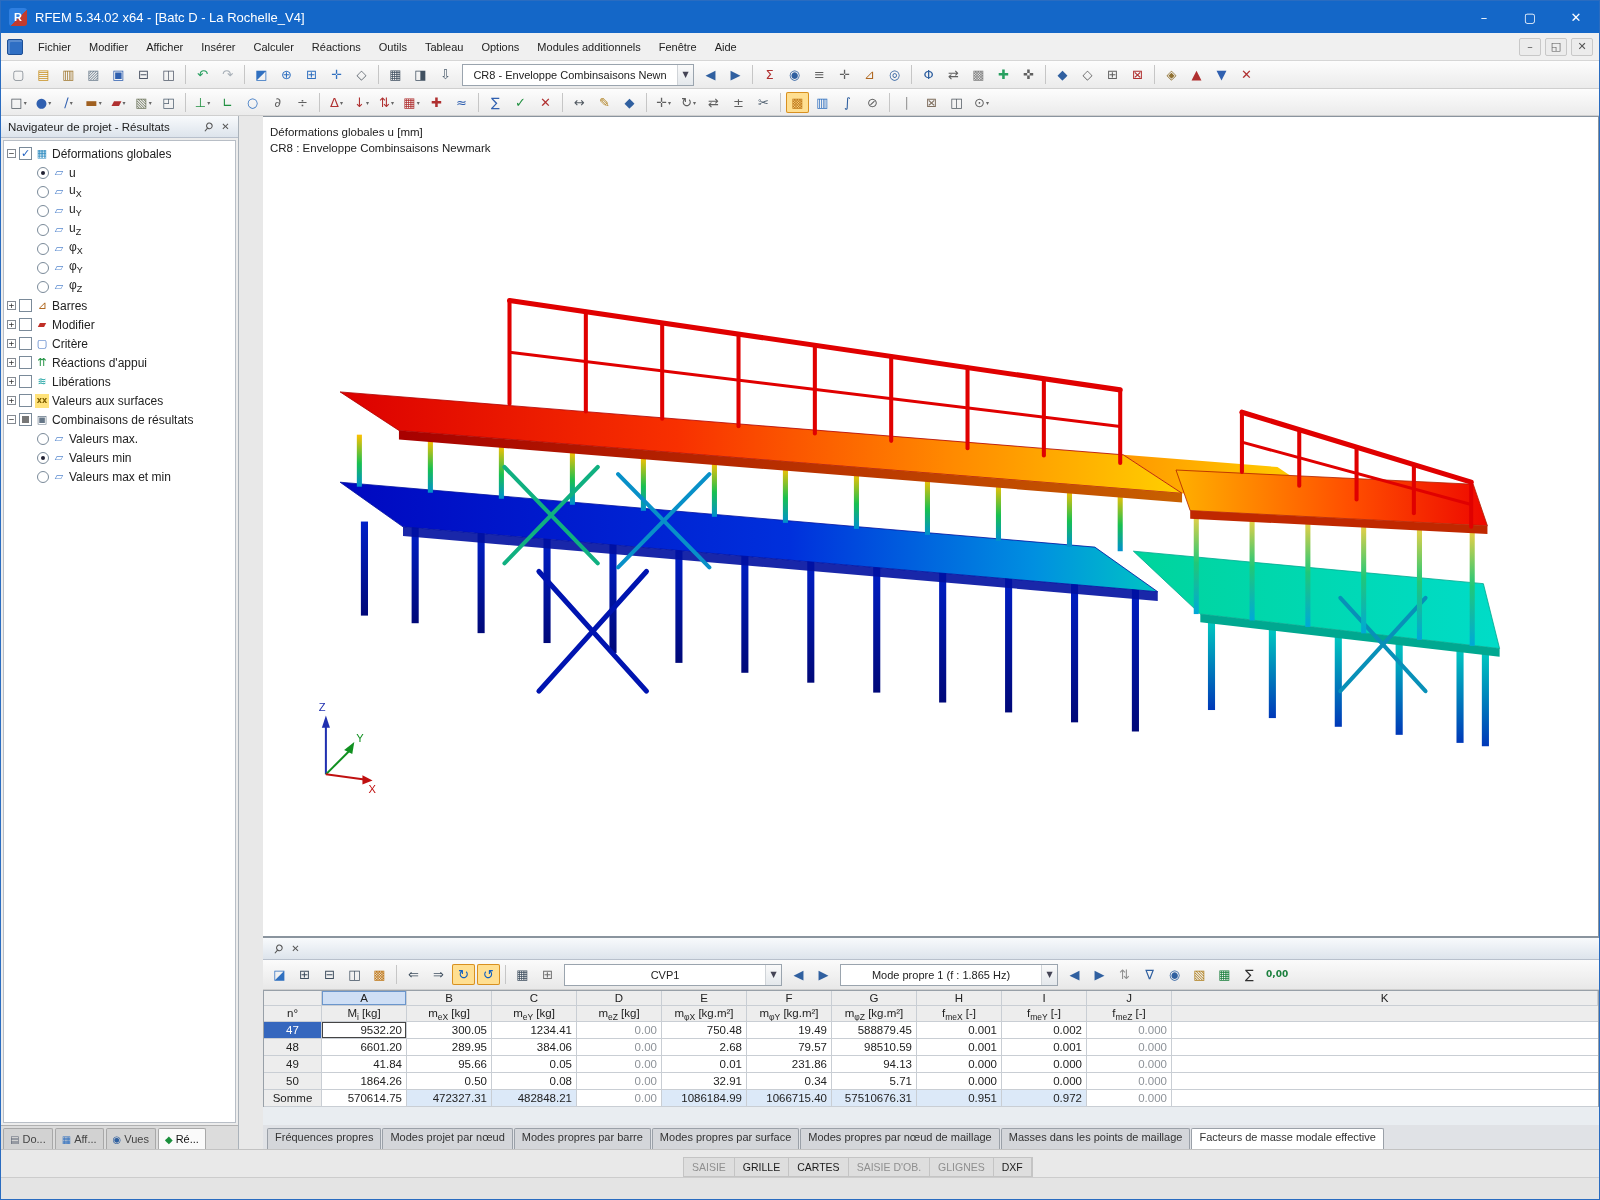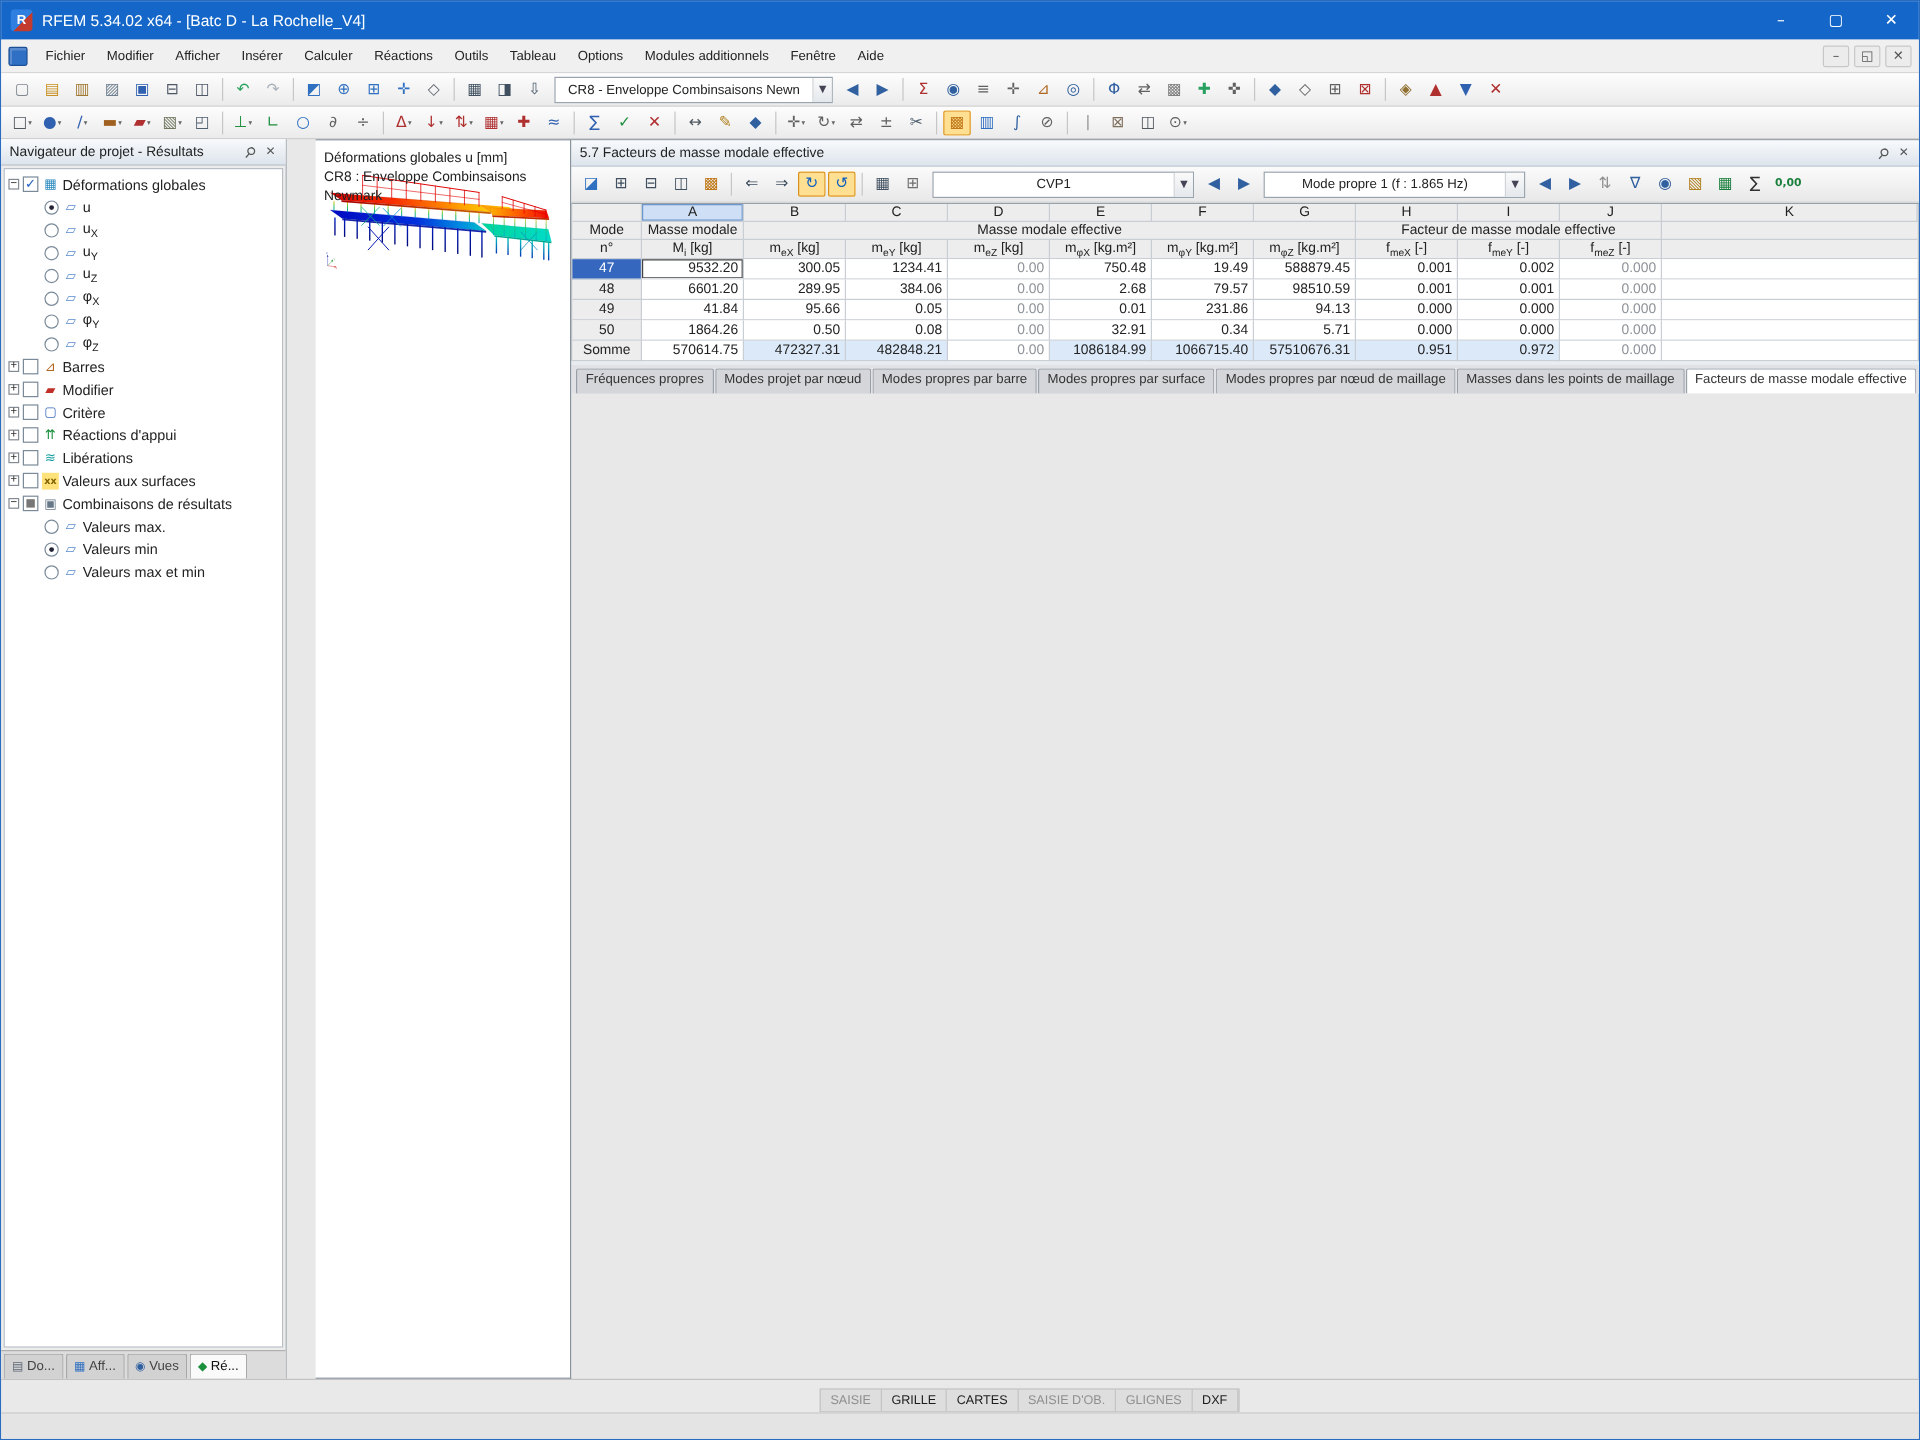--- a/index.html
+++ b/index.html
@@ -52,21 +52,21 @@
   .radio { width:12px; height:12px; flex:none; border:1px solid #7a8a99; border-radius:50%; background:#fff; position:relative; }
   .radio .rdot { position:absolute; left:3px; top:3px; width:4px; height:4px; border-radius:50%; background:#223; }
   .nicon { width:14px; height:14px; flex:none; display:flex; align-items:center; justify-content:center; font-family:"DejaVu Sans",sans-serif; font-size:11px; }
   .tlabel { overflow:hidden; text-overflow:ellipsis; }
   .tlabel sub { font-size:9px; }
   .nav-tabs { height:24px; flex:none; display:flex; align-items:stretch; background:#dcdcdc; border-top:1px solid #b0b0b0; padding:2px 2px 0 2px; gap:2px; }
   .ntab { display:flex; align-items:center; gap:3px; padding:0 6px; font-size:11px; border:1px solid #a8a8a8; border-bottom:none; background:#d2d2d2; border-radius:2px 2px 0 0; color:#444; }
   .ntab.active { background:#fafafa; color:#111; }
   .ntab-icon { font-family:"DejaVu Sans",sans-serif; font-size:10px; }
 
-  .right-col { flex:1; display:flex; flex-direction:row; min-width:0; }
+  .right-col { flex:1; display:flex; flex-direction:column; min-width:0; }
   .viewport { flex:1; background:#fff; position:relative; border:1px solid #8a949e; border-left:none; overflow:hidden; }
   .vp-caption { position:absolute; top:7px; left:7px; font-size:11.5px; line-height:16px; z-index:2; }
   #struct { position:absolute; inset:0; width:100%; height:100%; }
 
   
   .table-panel { height:212px; flex:none; display:flex; flex-direction:column; background:#e9edf1; border-top:1px solid #8a949e; }
   .tp-toolbar { height:30px; flex:none; display:flex; align-items:center; background:linear-gradient(#fbfbfb,#e8e8e8); border-bottom:1px solid #cfcfcf; padding:0 4px; }
   .grid-wrap { flex:1; overflow:hidden; padding:0 0 0 0; background:#e9edf1; }
   .grid { border:1px solid #98a0a8; border-bottom:none; background:#fff; font-size:11.5px; }
   .grow { display:grid; grid-template-columns:58px repeat(10,85px) minmax(0,1fr); }
@@ -598,21 +598,20 @@
             <text x="92" y="616" font-size="11" fill="#109020">Y</text>
             <line x1="62" y1="648" x2="100" y2="653" stroke="#c01010" stroke-width="2"></line>
             <polygon points="98,649 98,658 108,654" fill="#c01010"></polygon>
             <text x="104" y="666" font-size="11" fill="#c01010">X</text>
           </g>
         </svg>
       </div>
 
       <div class="table-panel">
         <div class="panel-header">
-          <span class="ph-title">5.7 Facteurs de masse modale effective</span>
           <span class="ph-btn pin">⚲</span>
           <span class="ph-btn">✕</span>
         </div>
         <div class="tp-toolbar">
           <span class="tgroup" id="tp-icons-left"><span class="tbtn">
                 <span class="tglyph" style="color: rgb(48, 112, 192);">◪</span>
               </span><span class="tbtn">
                 <span class="tglyph" style="color: rgb(64, 80, 96);">⊞</span>
               </span><span class="tbtn">
                 <span class="tglyph" style="color: rgb(64, 80, 96);">⊟</span>
@@ -675,27 +674,20 @@
                 <div class="gcell ghead letter">B</div>
                 <div class="gcell ghead letter">C</div>
                 <div class="gcell ghead letter">D</div>
                 <div class="gcell ghead letter">E</div>
                 <div class="gcell ghead letter">F</div>
                 <div class="gcell ghead letter">G</div>
                 <div class="gcell ghead letter">H</div>
                 <div class="gcell ghead letter">I</div>
                 <div class="gcell ghead letter">J</div>
                 <div class="gcell ghead letter">K</div>
-              </div>
-              <div class="grow hrow">
-                <div class="gcell ghead">Mode</div>
-                <div class="gcell ghead">Masse modale</div>
-                <div class="gcell ghead" style="grid-column: span 6;">Masse modale effective</div>
-                <div class="gcell ghead" style="grid-column: span 3;">Facteur de masse modale effective</div>
-                <div class="gcell ghead filler"></div>
               </div>
               <div class="grow subrow">
                 <div class="gcell ghead">n°</div>
                 <div class="gcell ghead">M<sub>i</sub> [kg]</div>
                 <div class="gcell ghead">m<sub>eX</sub> [kg]</div>
                 <div class="gcell ghead">m<sub>eY</sub> [kg]</div>
                 <div class="gcell ghead">m<sub>eZ</sub> [kg]</div>
                 <div class="gcell ghead">m<sub>φX</sub> [kg.m²]</div>
                 <div class="gcell ghead">m<sub>φY</sub> [kg.m²]</div>
                 <div class="gcell ghead">m<sub>φZ</sub> [kg.m²]</div>

